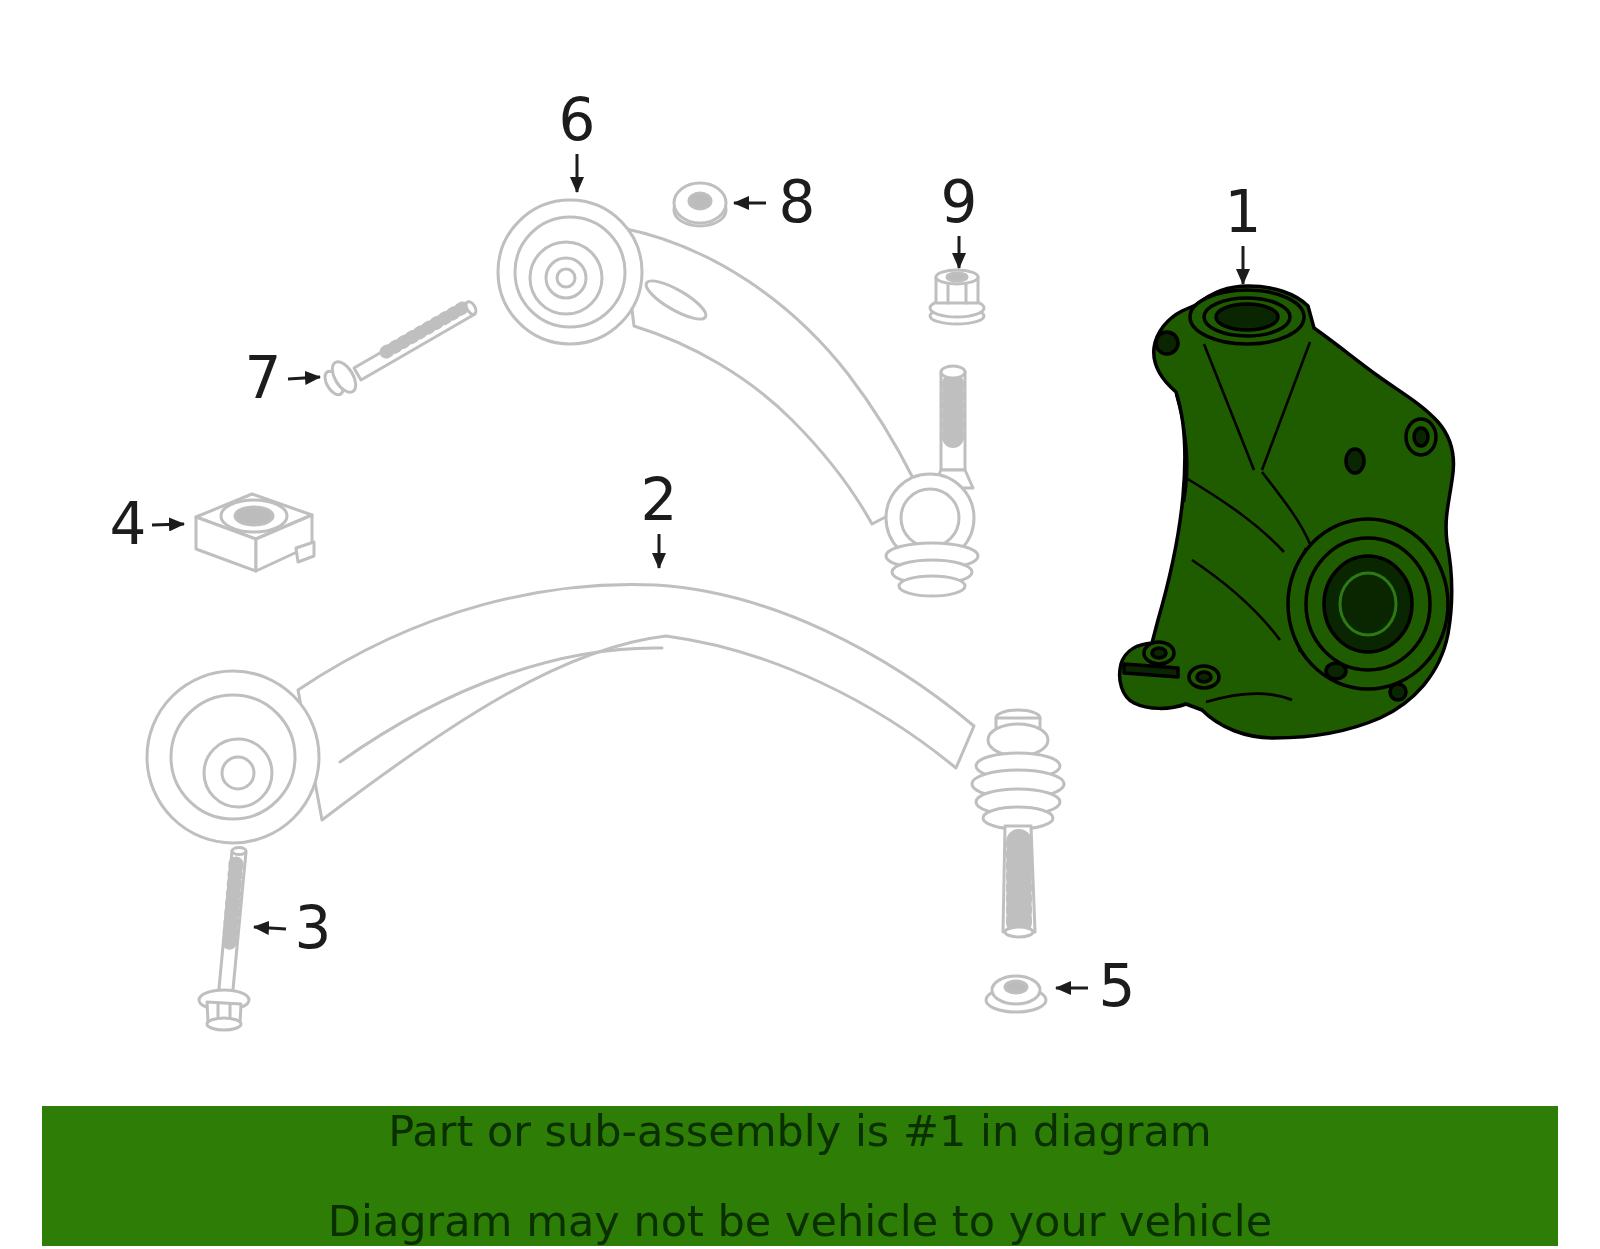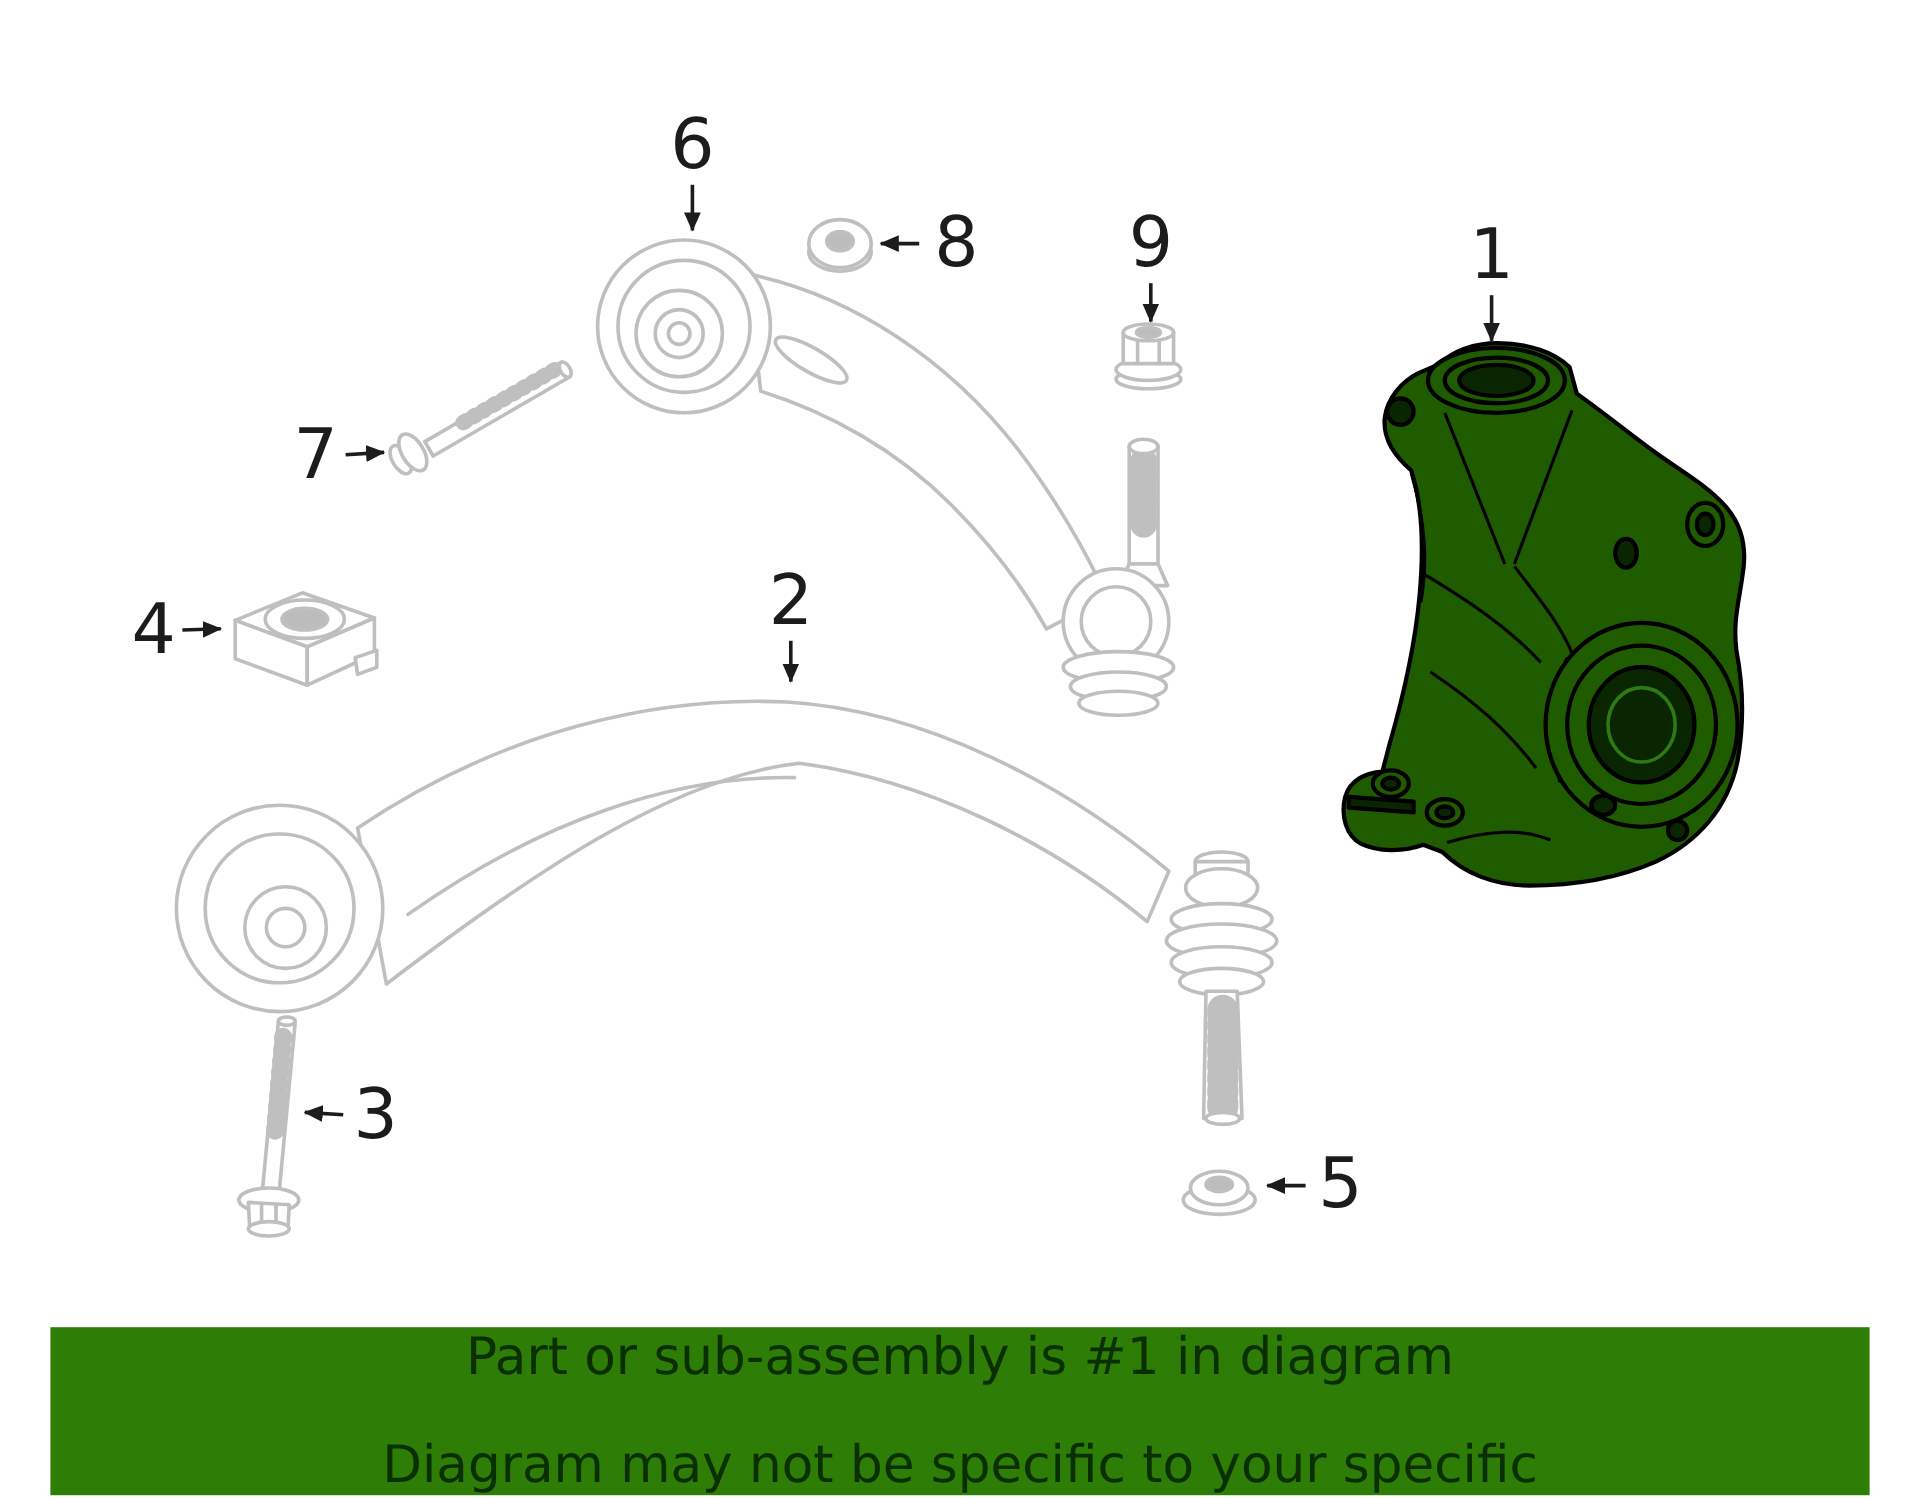--- a/index.html
+++ b/index.html
@@ -234,16 +234,16 @@
     </g>
     <g class="callout">
       <line x1="959" y1="236" x2="959" y2="268" marker-end="url(#arrowhead)"></line>
       <text x="959" y="222">9</text>
     </g>
   </g>
 </svg>
 
   <div class="banner">
     <div class="banner-line">Part or sub-assembly is #1 in diagram</div>
-    <div class="banner-line">Diagram may not be specific to your specific</div>
+    <div class="banner-line">Diagram may not be vehicle to your vehicle</div>
   </div>
 
 </div>
 
 </body></html>

